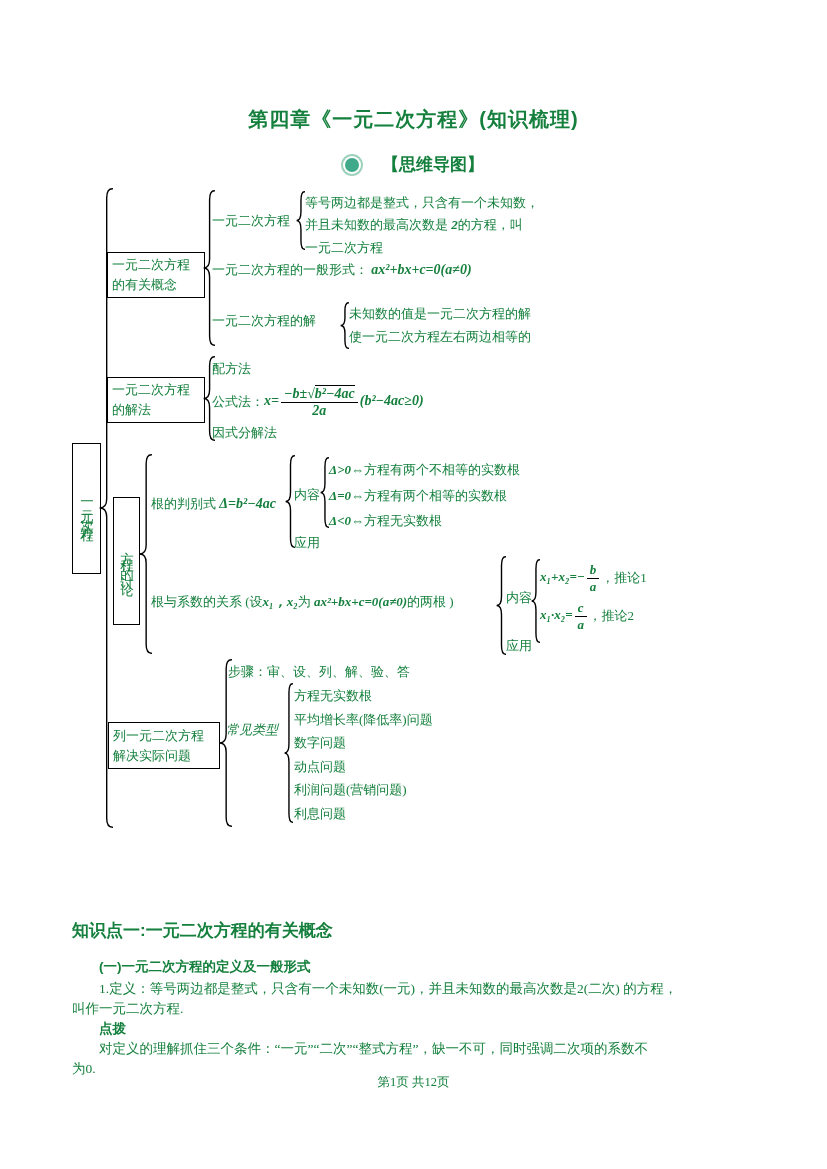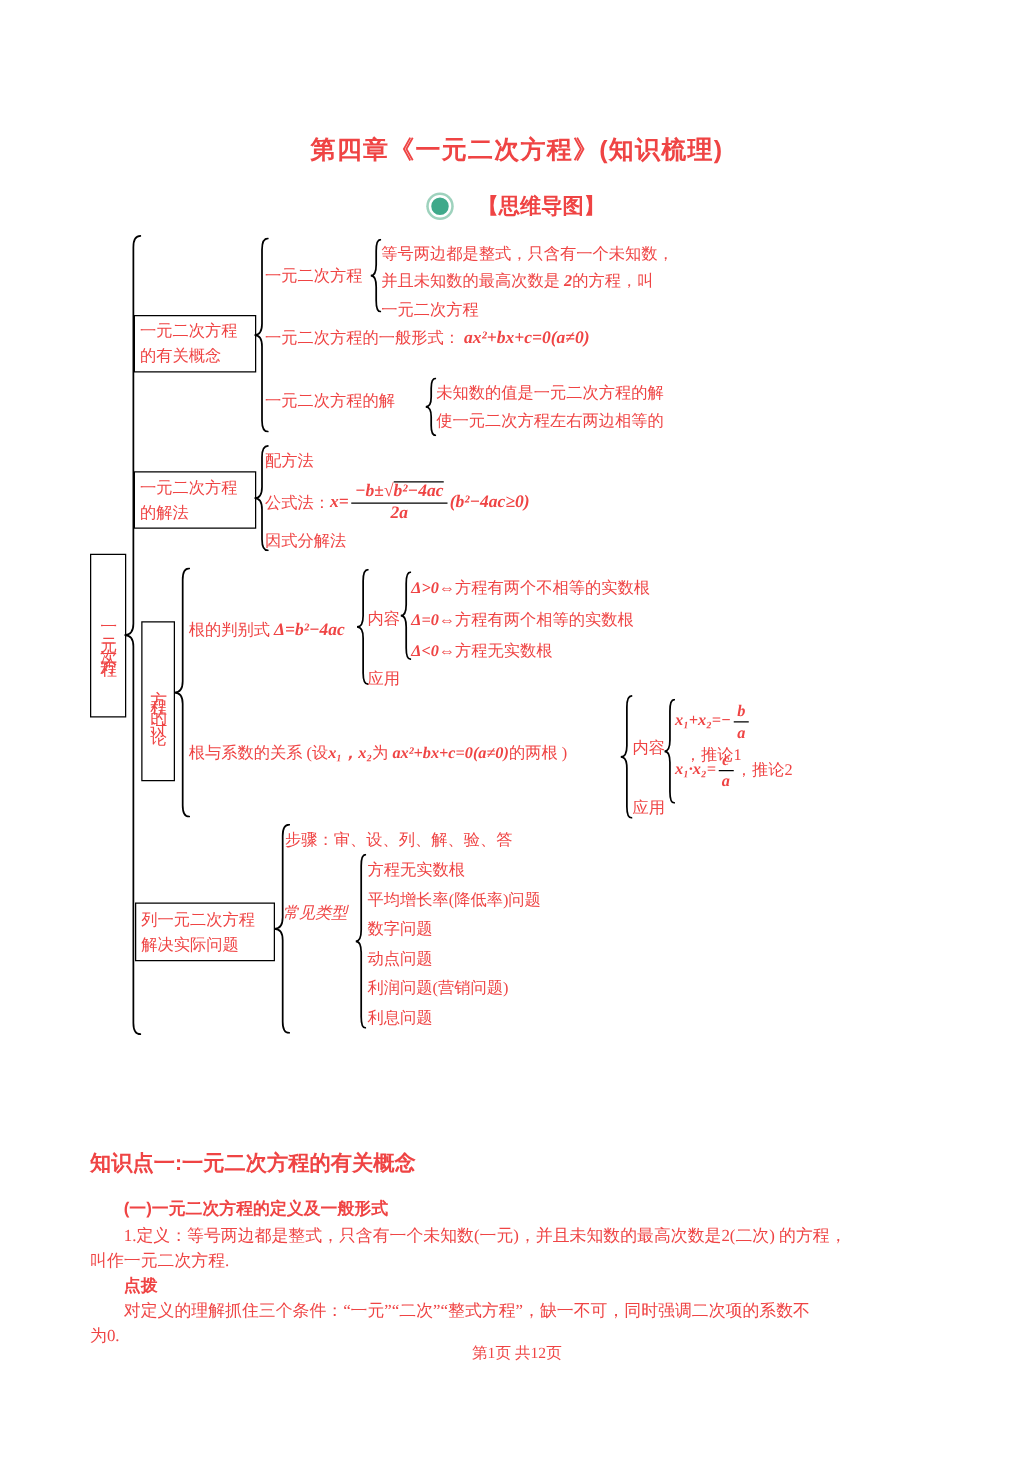--- a/index.html
+++ b/index.html
@@ -1,16 +1,16 @@
 <!DOCTYPE html>
 <html><head>
 <meta charset="utf-8">
 <style>
   html,body{margin:0;padding:0;background:#ffffff;}
-  .page{position:relative;width:827px;height:1169px;background:#fff;color:#ef4444;
+  .page{position:relative;width:827px;height:1169px;background:#fff;color:#15803d;
         font-family:"Liberation Serif","DejaVu Serif",serif;overflow:hidden;}
   .abs{position:absolute;}
   .mm{font-size:13px;line-height:20px;white-space:nowrap;}
   .body-txt{font-size:13.5px;line-height:20px;white-space:nowrap;}
   .hdr{font-family:"Liberation Sans","DejaVu Sans",sans-serif;font-weight:bold;}
   .doc-title{width:100%;text-align:center;font-size:20px;letter-spacing:1px;}
   .sec-row{width:100%;display:flex;justify-content:center;align-items:center;gap:21px;}
   .sec-title{font-size:17px;}
   .sec-icon{width:14px;height:14px;border-radius:50%;background:#3fa98a;
             border:2px solid #ffffff;box-shadow:0 0 0 2px #9ed2bd;}
@@ -128,21 +128,21 @@
   <div class="abs mm" style="left:151px;top:592px;">
     <span>根与系数的关系 (设</span><span class="fm">x₁，x₂</span><span>为 </span><span class="fm">ax²+bx+c=0(a≠0)</span><span>的两根 )</span>
   </div>
   <div class="abs brace" style="left:496px;top:556px;width:10px;height:99px;"><svg width="10" height="99" viewBox="0 0 10 99" xmlns="http://www.w3.org/2000/svg">
         <path d="M 9.4 0.7 Q 5.5 0.7 5.5 9.7 L 5.5 40.5 Q 5.5 49.5 0.6 49.5 Q 5.5 49.5 5.5 58.5 L 5.5 89.3 Q 5.5 98.3 9.4 98.3" fill="none" stroke="#000" stroke-width="1.4" stroke-linecap="round"></path>
       </svg></div>
   <div class="abs mm" style="left:506px;top:588px;">内容</div>
   <div class="abs brace" style="left:531px;top:559px;width:9px;height:84px;"><svg width="9" height="84" viewBox="0 0 9 84" xmlns="http://www.w3.org/2000/svg">
         <path d="M 8.4 0.7 Q 4.95 0.7 4.95 9.7 L 4.95 33 Q 4.95 42 0.6 42 Q 4.95 42 4.95 51 L 4.95 74.3 Q 4.95 83.3 8.4 83.3" fill="none" stroke="#000" stroke-width="1.4" stroke-linecap="round"></path>
       </svg></div>
-  <div class="abs mm vrow" style="left:540px;top:560px;height:36px;flex-direction:column;">
+  <div class="abs mm vrow" style="left:540px;top:560px;height:36px;">
     <span class="fm"><span>x₁+x₂=−</span><span class="frac">
           <span class="num">b</span>
           <span class="den">a</span>
         </span></span>
       <span>，推论1</span>
   </div>
   <div class="abs mm vrow" style="left:540px;top:598px;height:36px;">
     <span class="fm"><span>x₁·x₂=</span><span class="frac">
           <span class="num">c</span>
           <span class="den">a</span>

